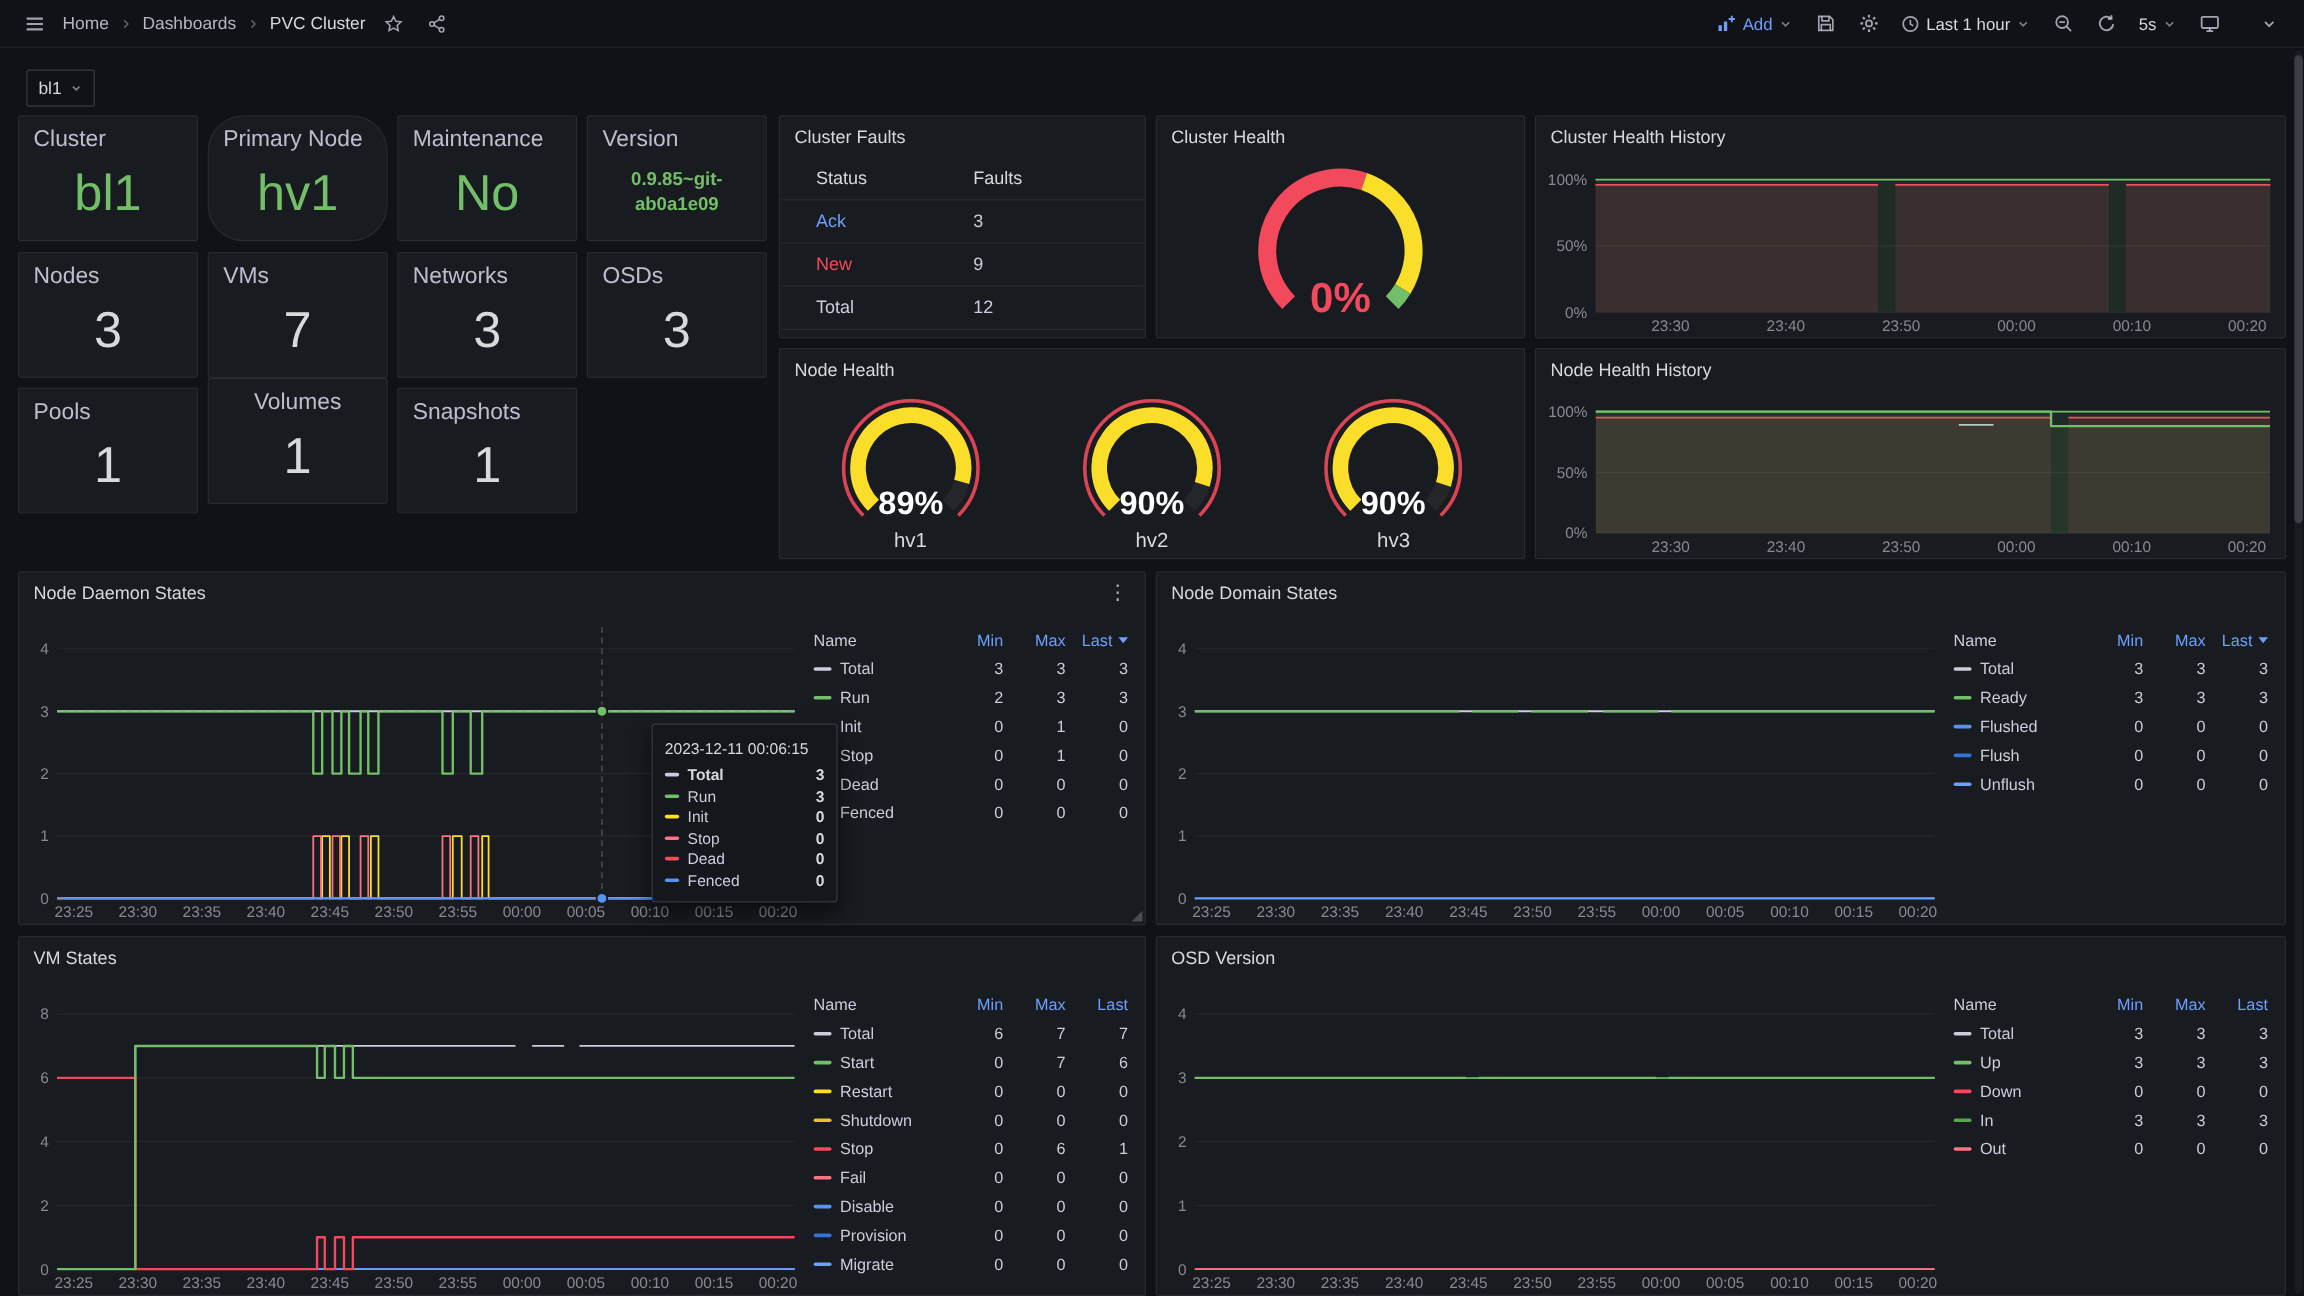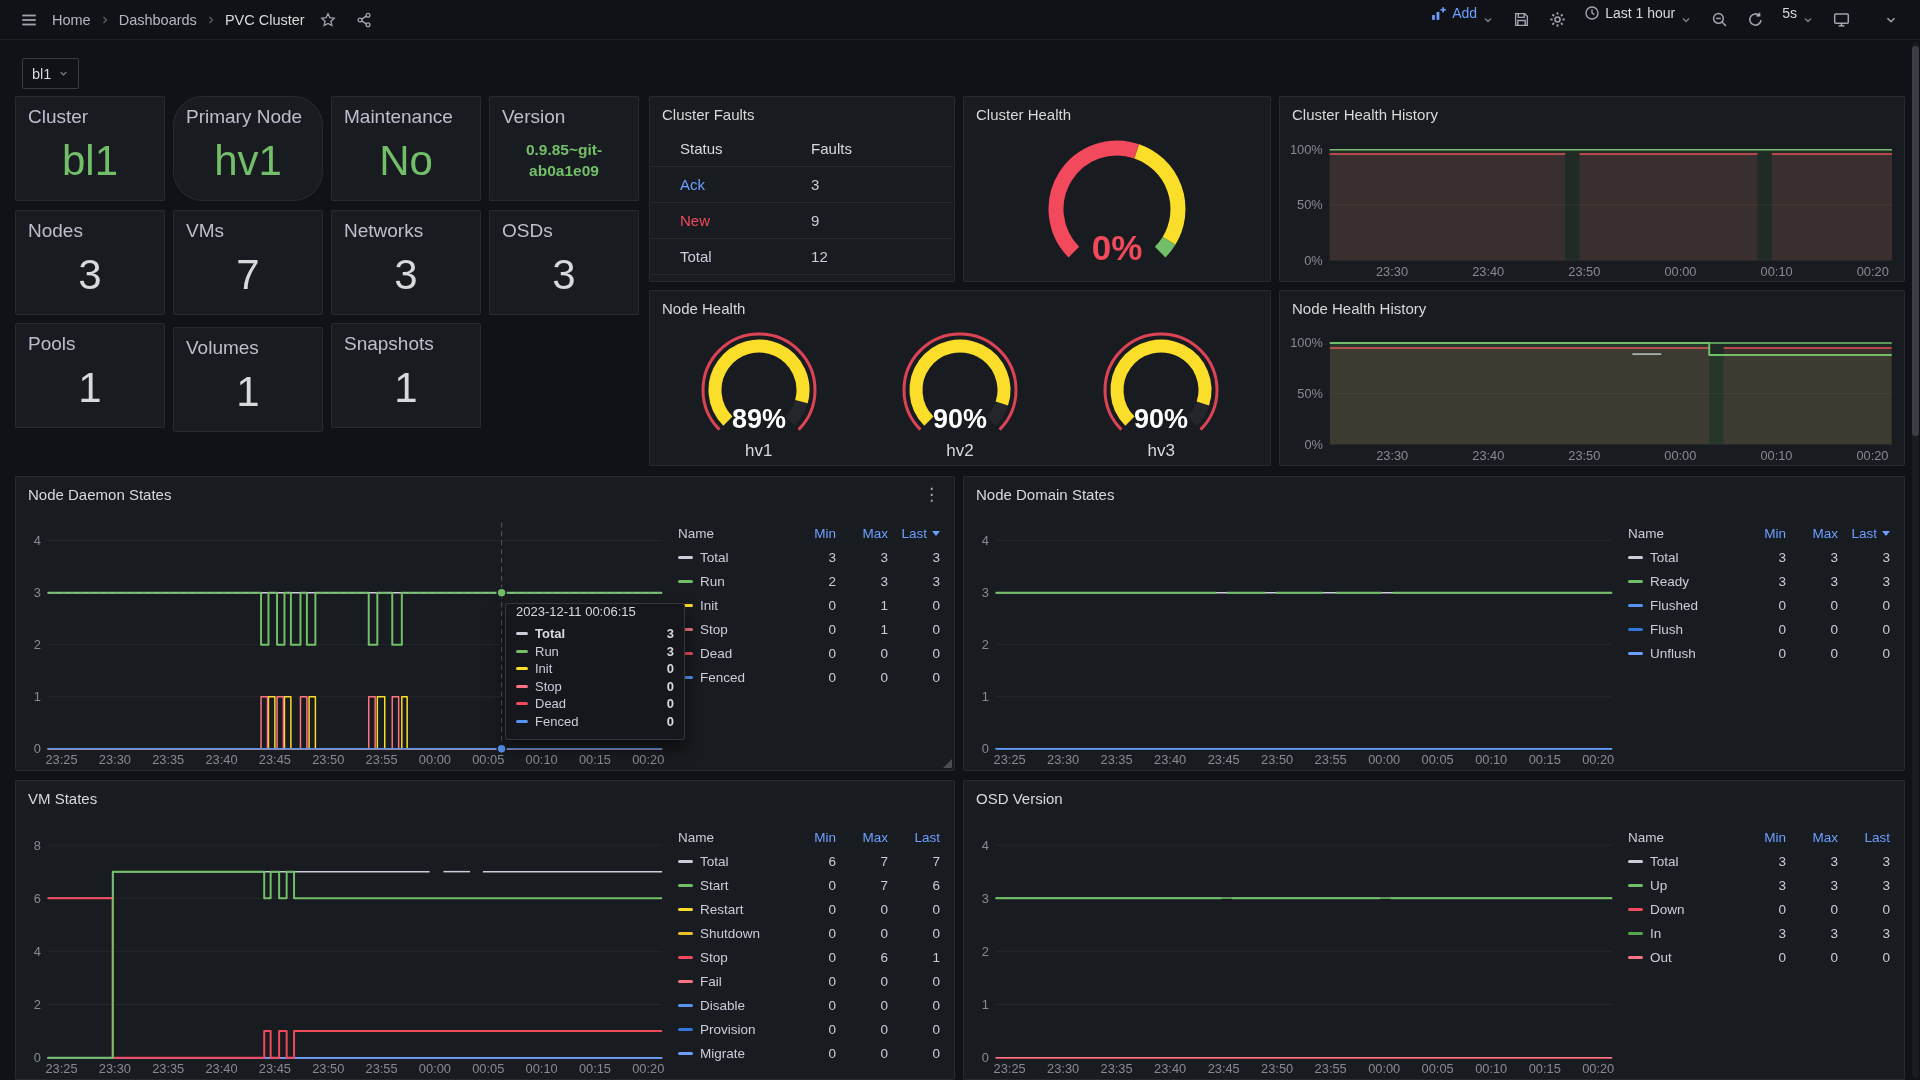--- a/index.html
+++ b/index.html
@@ -11,21 +11,21 @@
   
   .navbar{position:absolute;top:0;left:0;right:0;height:40px;display:flex;align-items:center;
     padding:0 14px;border-bottom:1px solid rgba(204,204,220,0.08);background:#111217;z-index:20}
   .nav-left{display:flex;align-items:center;gap:6px}
   .icon-btn{display:flex;align-items:center;justify-content:center;width:30px;height:30px;border-radius:2px;
     color:rgba(204,204,220,0.78);cursor:pointer;flex:none}
   .crumb{font-size:14.5px;color:rgba(204,204,220,0.88);padding:0 2px;cursor:pointer;white-space:nowrap}
   .crumb.current{color:#d8d9da}
   .crumb-sep{color:rgba(204,204,220,0.4);display:flex;align-items:center}
   .nav-right{margin-left:auto;display:flex;align-items:center;gap:6px}
-  .nav-group{display:flex;gap:5px;padding:0 6px;height:30px;border-radius:2px;cursor:pointer;white-space:nowrap}
+  .nav-group{display:flex;align-items:center;gap:5px;padding:0 6px;height:30px;border-radius:2px;cursor:pointer;white-space:nowrap}
   .nav-group .txt{font-size:14px;color:#d8d9da}
   .add-group .txt{color:#6e9fff}
   .caret{display:flex;align-items:center;color:rgba(204,204,220,0.6)}
   .far-caret{margin-left:14px}
 
   
   .var-select{position:absolute;left:22px;top:58px;height:31px;min-width:52px;display:flex;align-items:center;gap:7px;
     padding:0 9px;border:1px solid rgba(204,204,220,0.22);border-radius:2px;background:#111217;cursor:pointer;z-index:5}
   .var-select .txt{font-size:14.5px;color:#d8d9da}
 
@@ -69,22 +69,22 @@
   .lg-head{color:#6e9fff}
   .lg-h{cursor:pointer;color:#6e9fff}
   .lg-name{flex:1;display:flex;align-items:center;gap:7px;color:#ccccdc;min-width:0;cursor:pointer}
   .lg-num{width:52px;text-align:right;color:#ccccdc}
   .lg-head .lg-num{color:#6e9fff}
   .swatch{display:inline-block;width:15px;height:3px;border-radius:2px;flex:none}
   .sort-caret{display:inline-block;width:0;height:0;border-left:4px solid transparent;border-right:4px solid transparent;
     border-top:5px solid #6e9fff;margin-left:5px;vertical-align:middle}
 
   
-  .chart-tooltip{position:absolute;left:489px;top:126px;width:180px;background:#15171c;border:1px solid rgba(204,204,220,0.18);
-    border-radius:3px;padding:0 10px 9px 10px;box-shadow:0 8px 16px rgba(0,0,0,0.55);z-index:8;font-size:13px}
+  .chart-tooltip{position:absolute;left:527px;top:126px;width:155px;background:#15171c;border:1px solid rgba(204,204,220,0.18);
+    border-radius:3px;padding:12px 10px 9px 10px;box-shadow:0 8px 16px rgba(0,0,0,0.55);z-index:8;font-size:13px}
   .tt-time{color:#d8d9da;margin-bottom:6px;white-space:nowrap}
   .tt-row{display:flex;align-items:center;gap:7px;height:17.5px}
   .tt-name{flex:1;color:#ccccdc;white-space:nowrap}
   .tt-val{color:#d8d9da;font-weight:700}
   .tt-row.bold .tt-name{font-weight:700;color:#d8d9da}
   .tt-swatch{width:12px;height:3px;border-radius:2px;flex:none}
 
   
   .resize-corner{position:absolute;right:2px;bottom:2px;width:0;height:0;
     border-left:9px solid transparent;border-bottom:9px solid rgba(204,204,220,0.28);cursor:nwse-resize}
@@ -264,21 +264,21 @@
       <div class="stat-value" style="color: rgb(216, 217, 218);">3</div>
     </div>
     <div class="panel stat-panel" style="left: 489px; top: 210px;">
       <div class="stat-label">OSDs</div>
       <div class="stat-value" style="color: rgb(216, 217, 218);">3</div>
     </div>
     <div class="panel stat-panel" style="left: 15px; top: 323px;">
       <div class="stat-label">Pools</div>
       <div class="stat-value" style="color: rgb(216, 217, 218);">1</div>
     </div>
-    <div class="panel stat-panel" style="left: 173px; top: 327px;">
+    <div class="panel stat-panel" style="left: 173px; top: 315px; text-align: center;">
       <div class="stat-label">Volumes</div>
       <div class="stat-value" style="color: rgb(216, 217, 218);">1</div>
     </div>
     <div class="panel stat-panel" style="left: 331px; top: 323px;">
       <div class="stat-label">Snapshots</div>
       <div class="stat-value" style="color: rgb(216, 217, 218);">1</div>
     </div>
   </div>
 
 <div class="panel" style="left:649px;top:96px;width:306px;height:186px">

